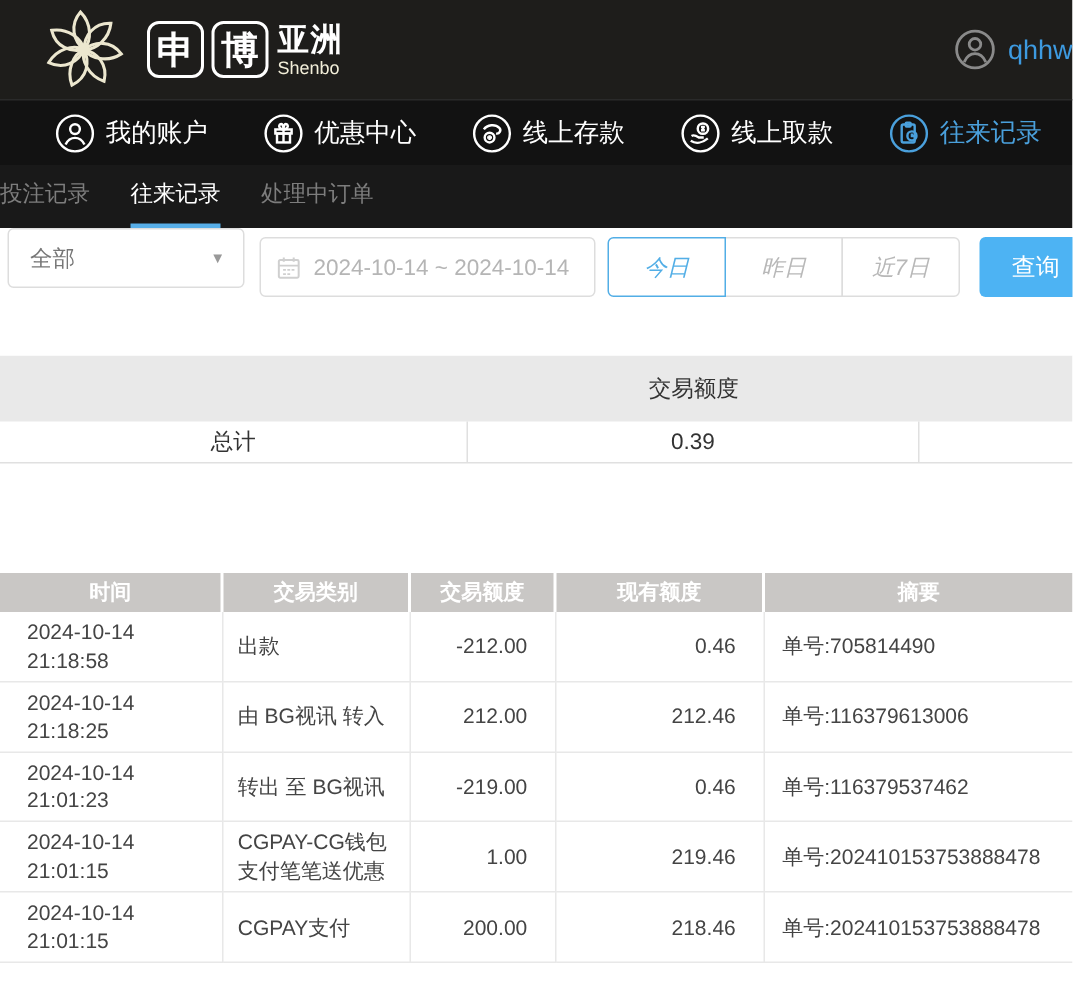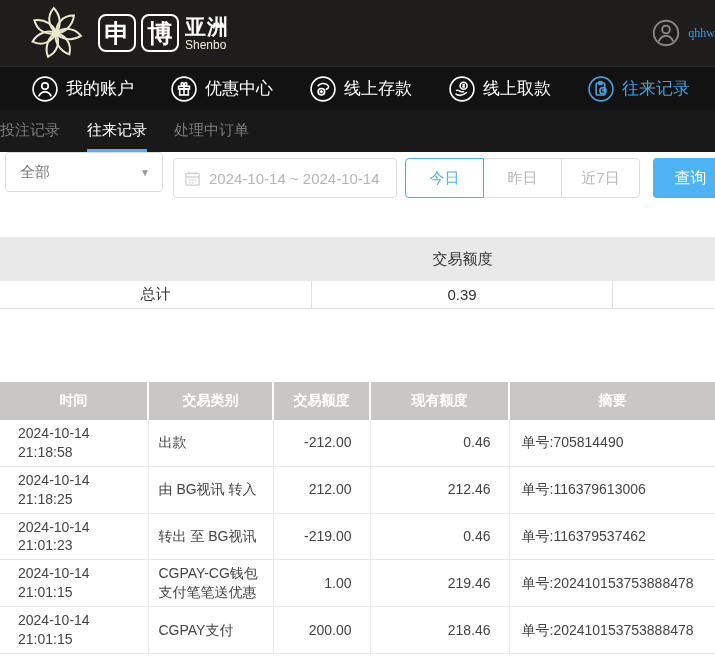--- a/index.html
+++ b/index.html
@@ -10,25 +10,25 @@
   .topbar { position:relative; height:66px; background:#1e1d1b; display:flex; align-items:center; }
   .logo { display:flex; align-items:center; margin-left:20px; }
   .logo-flower { margin-right:6px; }
   .brand-boxes { display:flex; gap:5px; }
   .brand-box { width:38px; height:38px; border:2px solid #fff; border-radius:8px;
     color:#fff; font-size:25px; font-weight:bold; display:flex; align-items:center; justify-content:center; }
   .brand-right { margin-left:6px; line-height:1; }
   .brand-region { color:#fff; font-size:21px; font-weight:bold; letter-spacing:1px; }
   .brand-latin { color:#f2eed9; font-size:12px; margin-top:2px; }
   .userbox { position:absolute; right:0; top:0; height:66px; display:flex; align-items:center; }
-  .username { color:#3d9ae0; font-size:12px; margin-left:8px; white-space:nowrap;font-family:Liberation Serif, serif; }
+  .username { color:#3d9ae0; font-size:18px; margin-left:8px; white-space:nowrap; }
 
   
   .mainnav { height:44px; background:#121212; border-top:1px solid #2a2a2a;
-    display:flex; align-items:center; padding-left:32px; gap:37px; }
+    display:flex; align-items:center; padding-left:16px; gap:37px;justify-content:center; }
   .nav-item { display:flex; align-items:center; gap:8px; color:#fff; font-size:17px;
     white-space:nowrap; cursor:pointer; }
   .nav-item svg { stroke:#fff; }
   .nav-item.active { color:#4aa0dc; }
   .nav-item.active svg { stroke:#4aa0dc; }
 
   
   .tabbar { height:42px; background:#191919; display:flex; gap:27px; }
   .tab { height:42px; line-height:40px; font-size:15px; color:#7d7d7d; cursor:pointer;
     border-bottom:3px solid transparent; white-space:nowrap; }
@@ -40,21 +40,21 @@
     border:1px solid #ddd; border-radius:4px; display:flex; align-items:center;
     padding:0 12px 0 14px; color:#777; font-size:15px; cursor:pointer; background:#fff; }
   .select-caret { margin-left:auto; font-size:10px; color:#999; }
   .date-box { position:absolute; left:173px; top:6px; width:224px; height:40px;
     border:1px solid #ddd; border-radius:4px; display:flex; align-items:center;
     padding:0 10px; color:#b5b5b5; font-size:15px; cursor:pointer; background:#fff; }
   .date-box svg { margin-right:8px; flex:none; }
   .quick-group { position:absolute; left:405px; top:6px; display:flex; }
   .quick-btn { width:79px; height:40px; background:#fff; border:1px solid #ddd;
     color:#b8b8b8; font-size:15px; display:flex; align-items:center; justify-content:center;
-    cursor:pointer; margin-left:-1px; }
+    cursor:pointer; margin-left:-1px;font-style:italic; }
   .quick-btn:first-child { border-radius:4px 0 0 4px; margin-left:0; }
   .quick-btn:last-child { border-radius:0 4px 4px 0; }
   .quick-btn.active { border-color:#52aee6; color:#52aee6; z-index:2; }
   .search-btn { position:absolute; left:653px; top:6px; width:75px; height:40px;
     background:#4db3f3; border:none; border-radius:4px; color:#fff; font-size:16px; cursor:pointer; }
 
   
   .summary { margin-top:0; }
   .sum-head { height:44px; background:#e9e9e9; display:grid; grid-template-columns:312px 301px 102px; }
   .sum-head div { display:flex; align-items:center; justify-content:center;
@@ -64,21 +64,21 @@
   .sum-body div { display:flex; align-items:center; justify-content:center;
     color:#333; font-size:15px; }
   .sum-body div:nth-child(1), .sum-body div:nth-child(2) { border-right:1px solid #e0e0e0; }
 
   .gap73 { height:73px; }
 
   
   .dt { width:715px; border-collapse:collapse; table-layout:fixed; }
   .dt col.c1{width:148px}.dt col.c2{width:125px}.dt col.c3{width:97px}
   .dt col.c4{width:139px}.dt col.c5{width:206px}
-  .dt thead th { height:38px; background:#c9c7c5; color:#fff; font-size:14px; font-weight:bold;
+  .dt thead th { height:26px; background:#c9c7c5; color:#fff; font-size:14px; font-weight:bold;
     text-align:center; border-right:2px solid #fff; }
   .dt thead th:last-child { border-right:none; }
   .dt tbody td { height:38px; font-size:14px; color:#444; border-bottom:1px solid #e8e8e8;
     border-right:1px solid #e8e8e8; padding:4px 0; line-height:1.35; }
   .dt tbody td:last-child { border-right:none; }
   .dt td.c-time { padding-left:18px;margin-top:40px; }
   .dt td.c-type { padding-left:10px; padding-right:6px; }
   .dt td.c-amt, .dt td.c-bal { text-align:right; padding-right:18px; }
   .dt td.c-memo { padding-left:12px; }
 </style>

